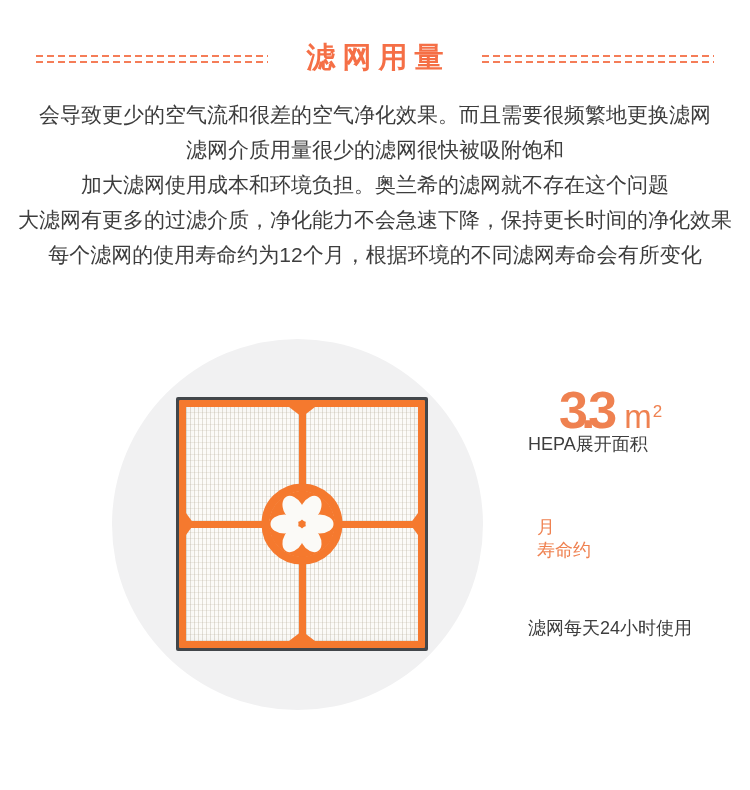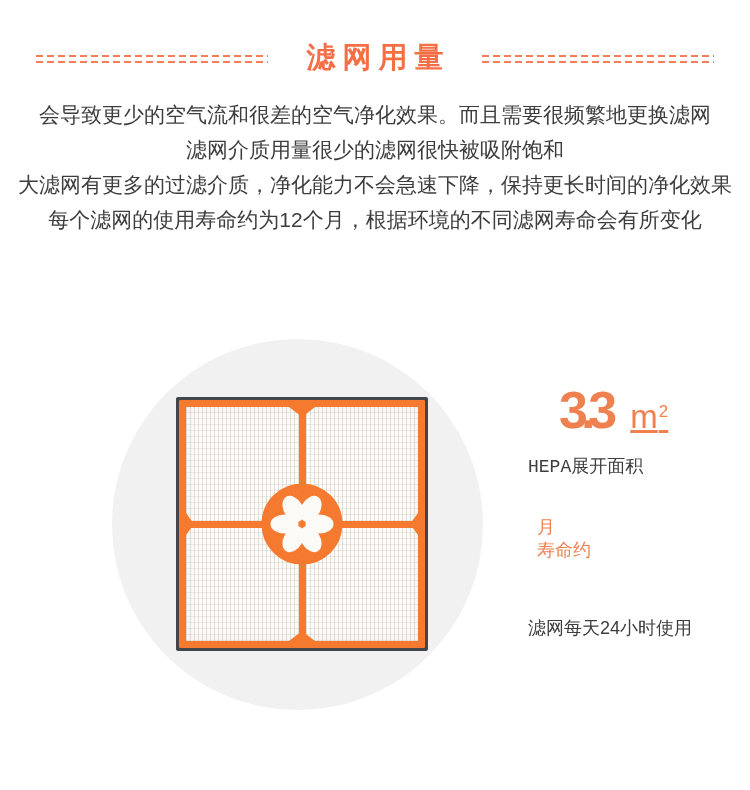--- a/index.html
+++ b/index.html
@@ -60,44 +60,45 @@
   .tab{position:absolute;width:0;height:0;}
   .tab-top{top:10px;left:calc(50% - 13px);border-left:13px solid transparent;border-right:13px solid transparent;border-top:10px solid var(--filter_orange);}
   .tab-bottom{bottom:10px;left:calc(50% - 13px);border-left:13px solid transparent;border-right:13px solid transparent;border-bottom:10px solid var(--filter_orange);}
   .tab-left{left:10px;top:calc(50% - 11px);border-top:11px solid transparent;border-bottom:11px solid transparent;border-left:8px solid var(--filter_orange);}
   .tab-right{right:10px;top:calc(50% - 11px);border-top:11px solid transparent;border-bottom:11px solid transparent;border-right:8px solid var(--filter_orange);}
   .grille{position:absolute;left:calc(50% - 41px);top:calc(50% - 41px);color:var(--filter_orange);}
 
   
   .stat-line{position:absolute;white-space:nowrap;color:var(--stat_orange);}
   .stat-value{font-size:52px;line-height:1;font-weight:700;letter-spacing:-7px;margin-left:32px;}
-  .stat-unit{font-size:33px;margin-left:20px;text-decoration:underline;}
+  .stat-unit{font-size:33px;margin-left:14px;}
   .stat-unit sup{font-size:17px;vertical-align:11px;margin-left:1px;}
   .unit-stack{display:inline-block;margin-left:10px;font-size:18px;line-height:23px;}
   .unit-stack span{display:block;}
   .stat-caption{position:absolute;font-size:18px;color:var(--text);white-space:nowrap;}
   #stat1-line{left:527px;top:384px;}
-  #stat1-caption{left:528px;top:454px;font-family:Liberation Mono, monospace;}
+  #stat1-caption{left:528px;top:432px;}
   #stat2-line{left:527px;top:516px;}
   #stat2-caption{left:528px;top:616px;}
 </style>
 </head>
 <body>
 
 <div id="frame">
 
   <div>
     <div class="dash-line dash-left"></div>
     <h1 class="section-title">滤网用量</h1>
     <div class="dash-line dash-right"></div>
   </div>
 
   <div class="paragraph">
     <p>会导致更少的空气流和很差的空气净化效果。而且需要很频繁地更换滤网</p>
     <p>滤网介质用量很少的滤网很快被吸附饱和</p>
+    <p>加大滤网使用成本和环境负担。奥兰希的滤网就不存在这个问题</p>
     <p>大滤网有更多的过滤介质，净化能力不会急速下降，保持更长时间的净化效果</p>
     <p>每个滤网的使用寿命约为12个月，根据环境的不同滤网寿命会有所变化</p>
   </div>
 
   <div class="photo-circle">
     <div class="filter">
       <div class="orange-frame"></div>
       <div class="media"></div>
       <div class="bar bar-v"></div>
       <div class="bar bar-h"></div>

